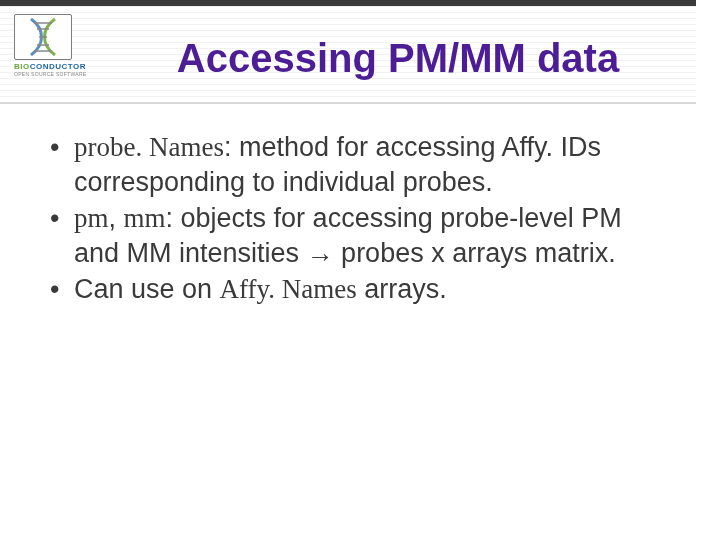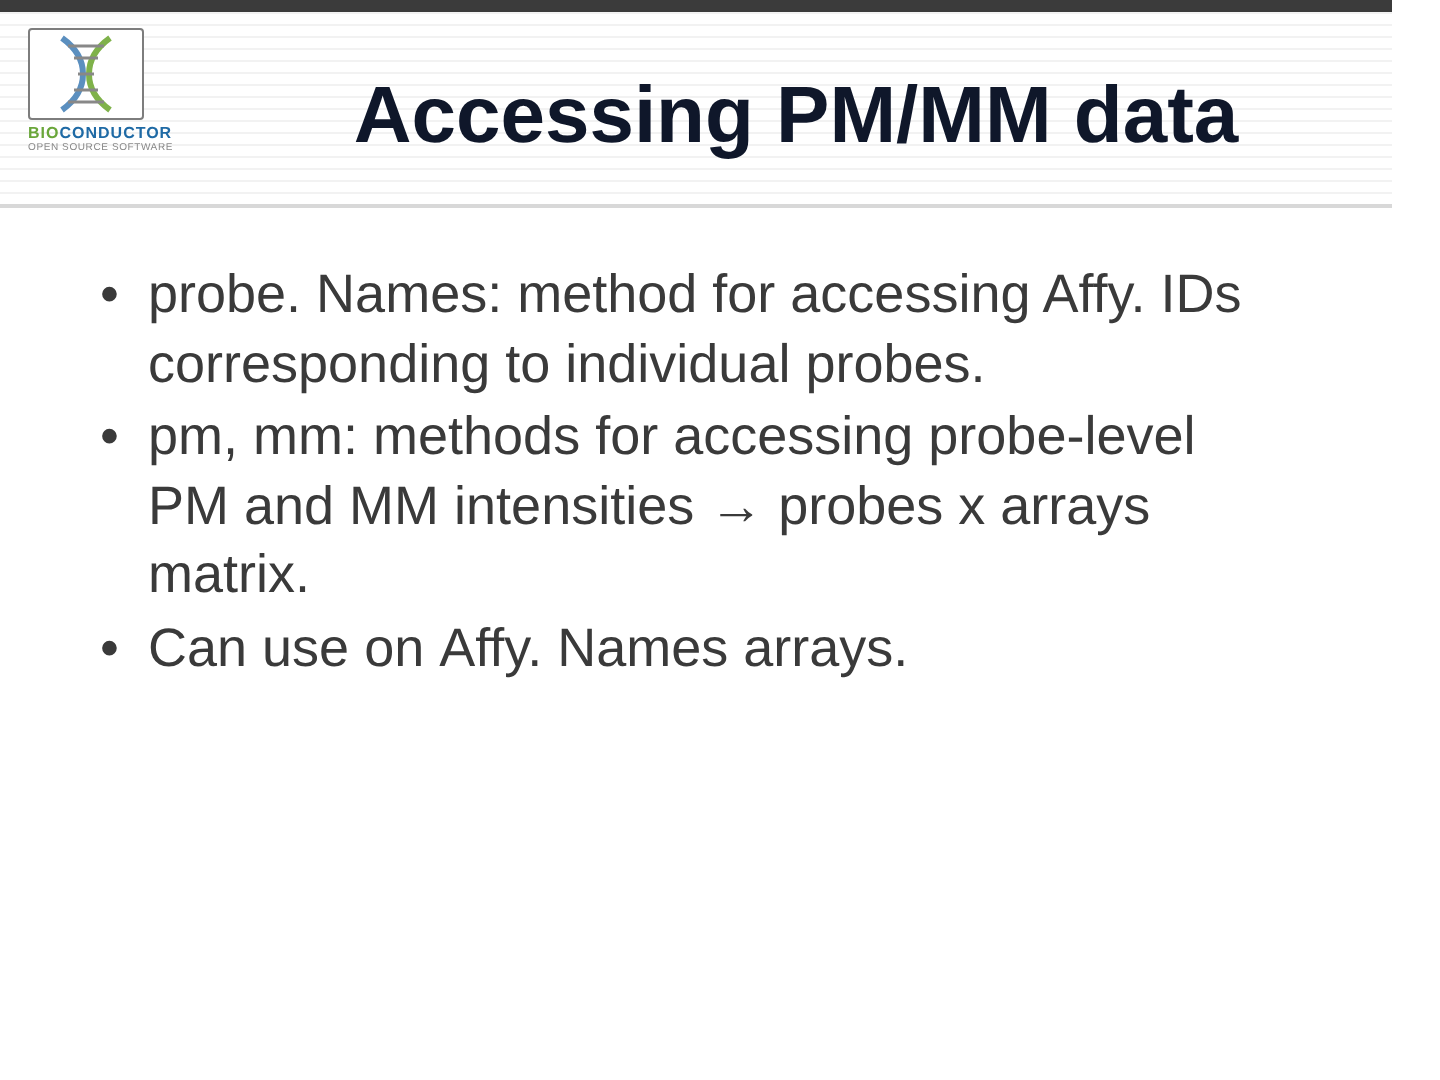--- a/index.html
+++ b/index.html
@@ -88,21 +88,21 @@
   }
   
   .title {
     position: absolute;
     top: 36px;
     left: 140px;
     right: 40px;
     text-align: center;
     font-size: 40px;
     font-weight: bold;
-    color: #0f172a; 
+    color: #4c1d95; 
   }
   
   .body {
     position: absolute;
     top: 130px;
     left: 48px;
     right: 60px;
     color: #3a3a3a;
     font-size: 27px;
     line-height: 1.28;
@@ -120,21 +120,21 @@
   ul.bullets > li::before {
     content: "•";
     position: absolute;
     left: 2px;
     top: 0;
     color: #3a3a3a;
     font-size: 27px;
     line-height: 1.28;
   }
   .mono {
-    font-family: Liberation Sans, sans-serif;
+    font-family: Liberation Serif, serif;
   }
   .arrow {
     font-family: Arial, sans-serif;
   }
 </style>
 </head>
 <body>
 
 <div class="slide">
 
@@ -164,21 +164,21 @@
   </div>
 
   <div class="title">Accessing PM/MM data</div>
 
   <div class="body">
     <ul class="bullets">
       <li>
         <span class="mono">probe. Names</span><span>: method for accessing Affy. IDs corresponding to individual probes.</span>
       </li>
       <li>
-        <span class="mono">pm</span><span>, </span><span class="mono">mm</span><span>: methods for accessing probe-level PM and MM intensities </span><span class="arrow">→</span><span> probes x arrays matrix.</span>
+        <span class="mono">pm</span><span>, </span><span class="mono">mm</span><span>: objects for accessing probe-level PM and MM intensities </span><span class="arrow">→</span><span> probes x arrays matrix.</span>
       </li>
       <li>
         <span>Can use on </span><span class="mono">Affy. Names</span><span> arrays.</span>
       </li>
     </ul>
   </div>
 
 </div>
 
 </body></html>

